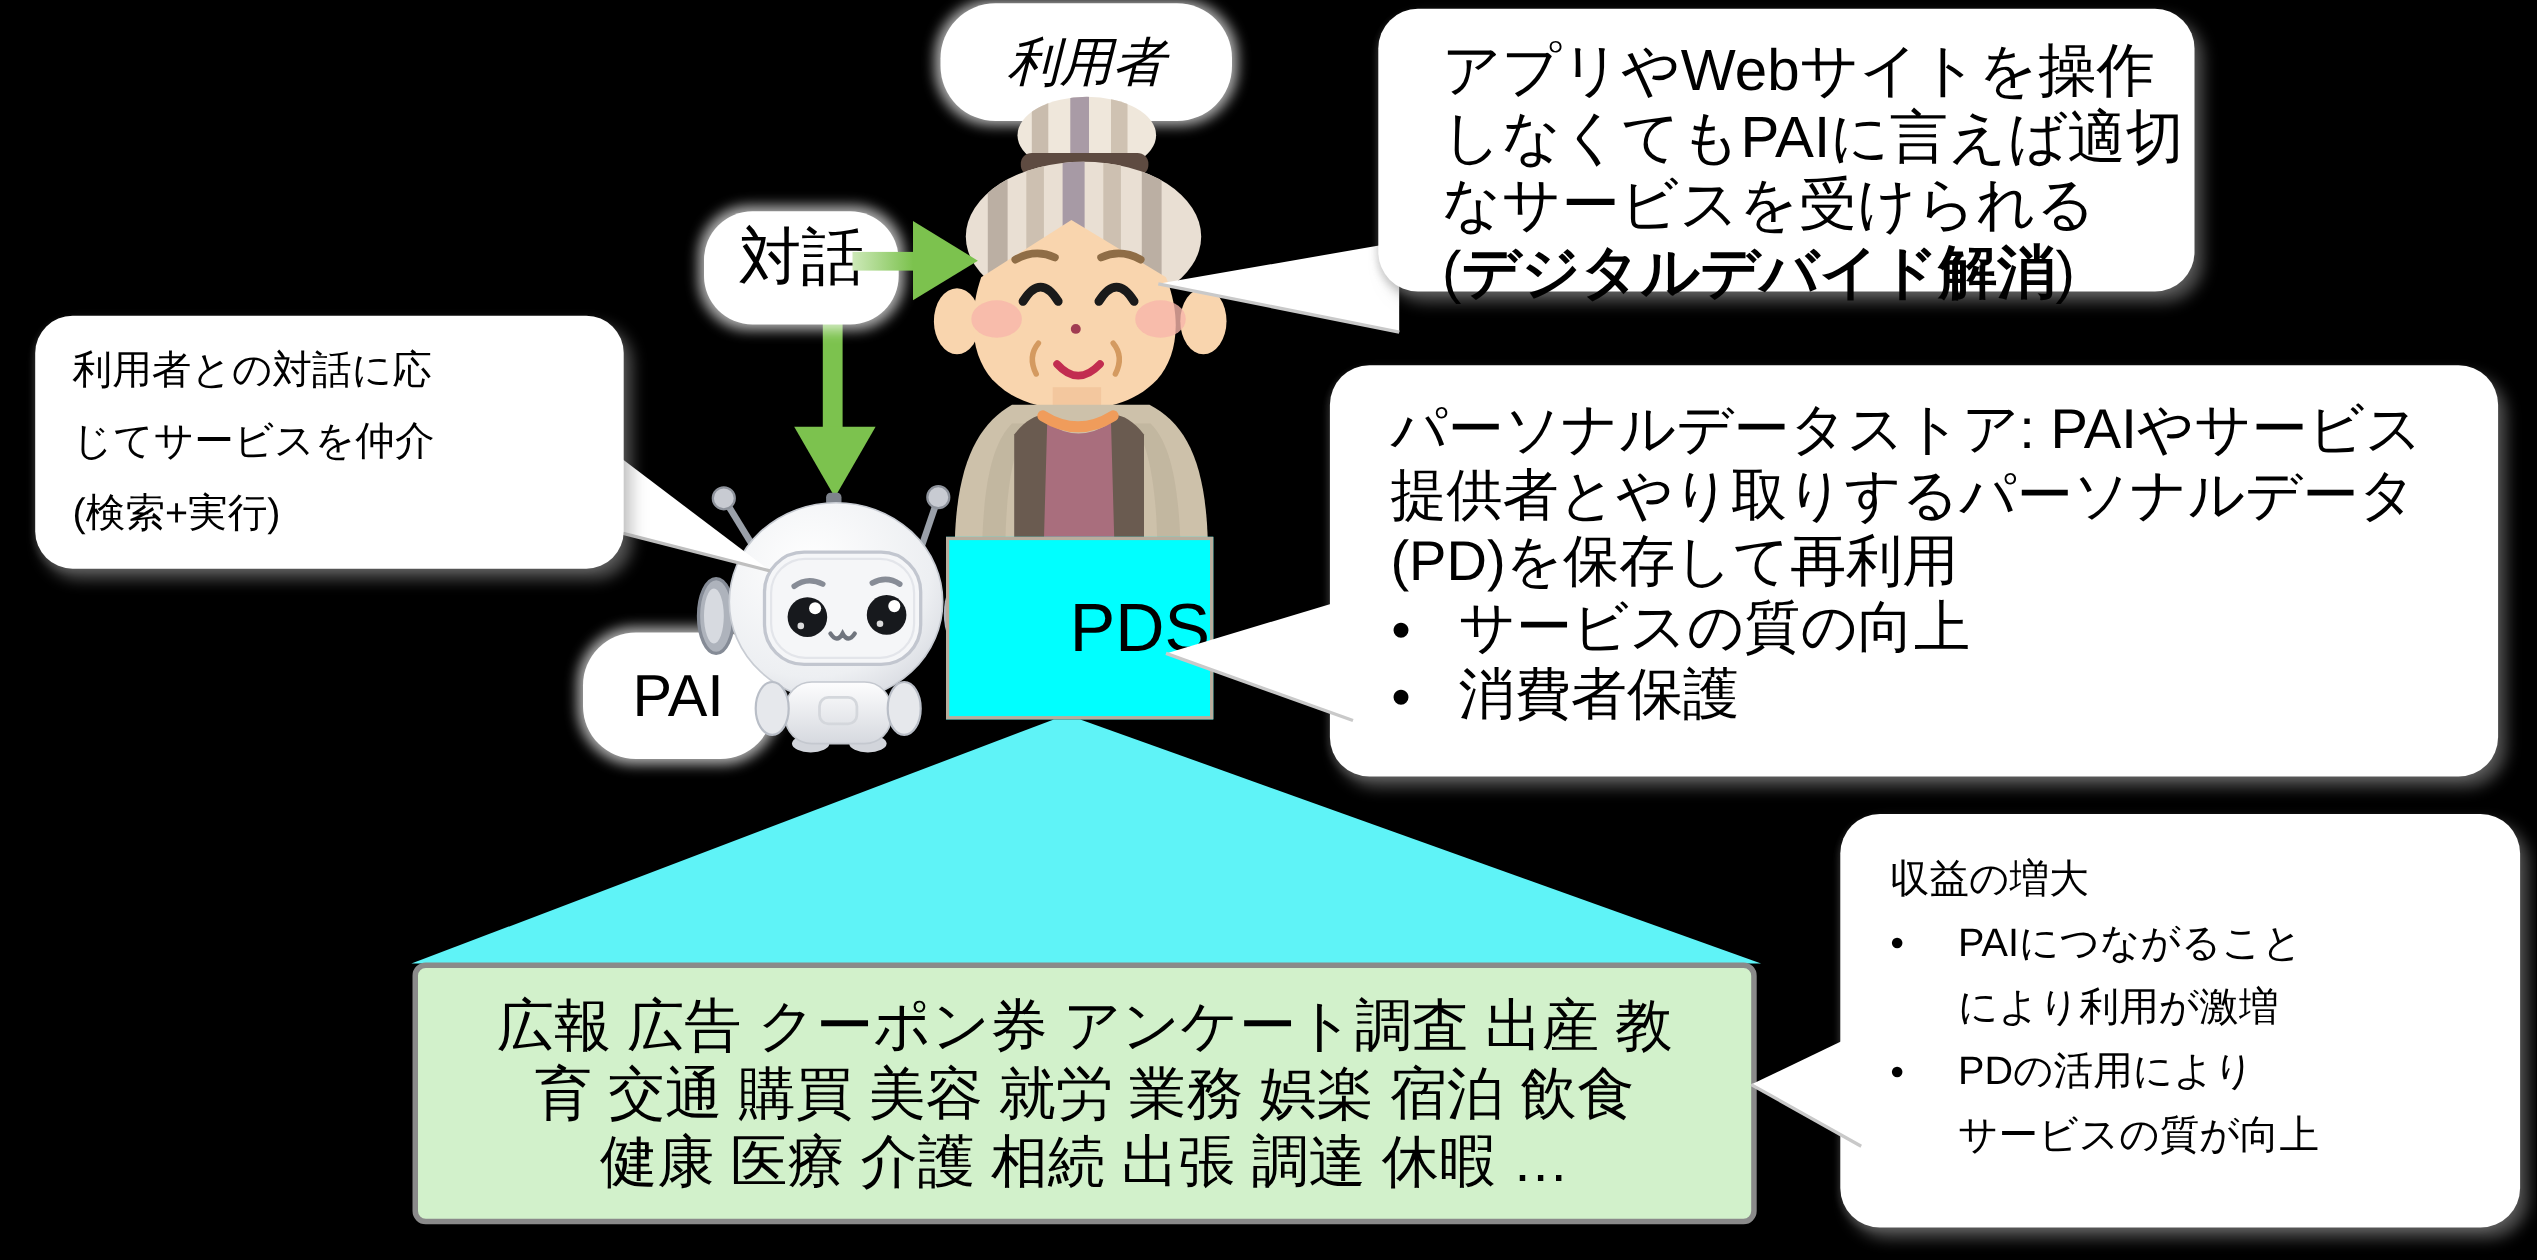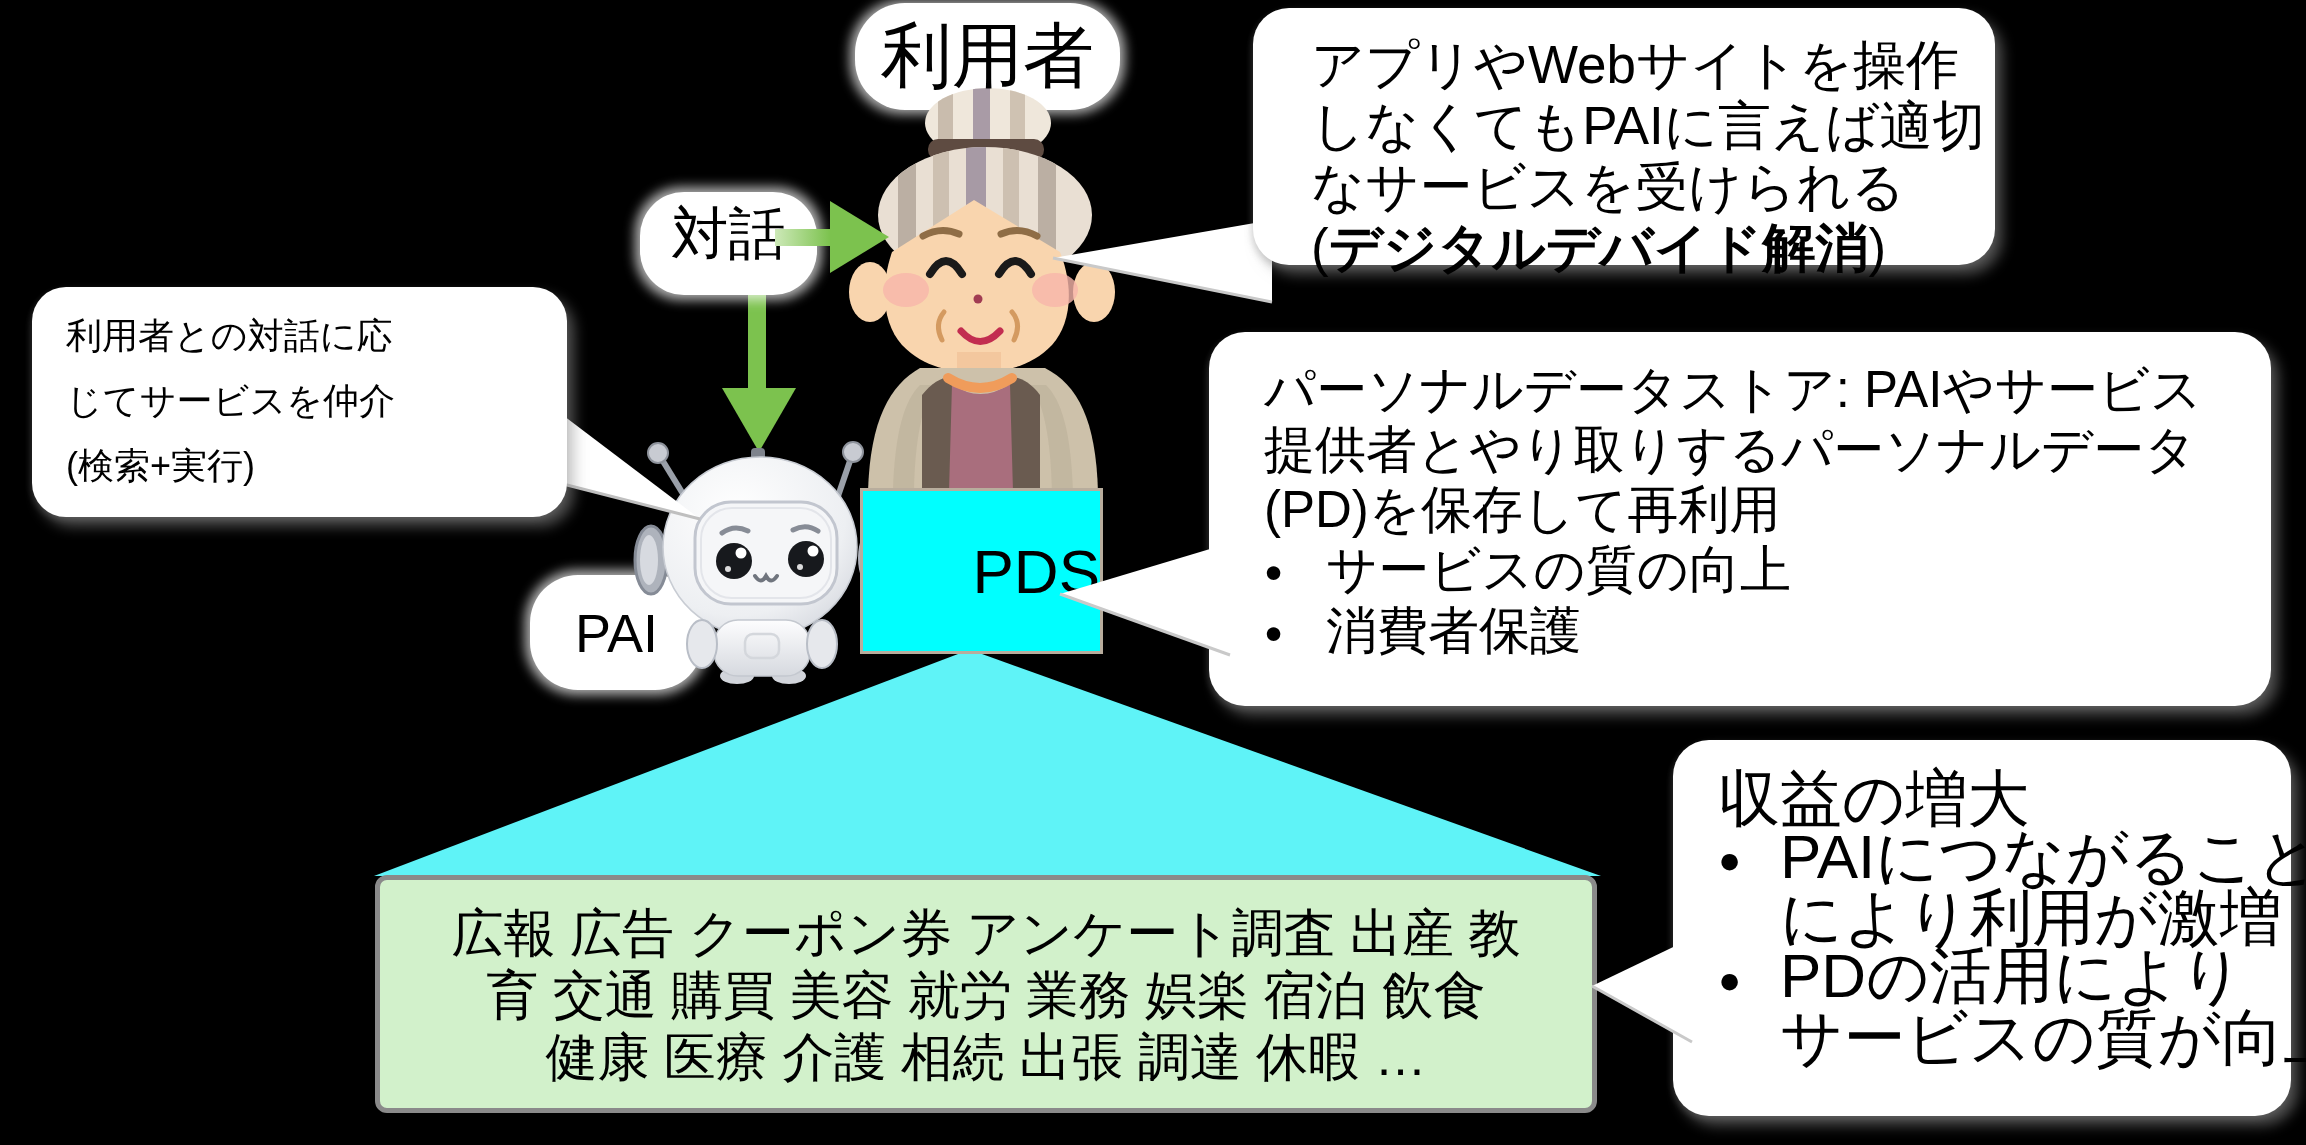--- a/index.html
+++ b/index.html
@@ -29,22 +29,22 @@
                 text-align:center;padding-top:22px;font-size:52px;line-height:62px;}
   .svc-line{white-space:nowrap;}
   
   #callout-left{left:32px;top:287px;width:535px;height:230px;border-radius:34px;
                 padding:16px 20px 0 34px;font-size:36px;line-height:65px;}
   #callout-top-right{left:1253px;top:8px;width:742px;height:257px;
                      padding:26px 20px 0 58px;font-size:53px;line-height:61px;}
   #callout-mid-right{left:1209px;top:332px;width:1062px;height:374px;
                      padding:28px 20px 0 55px;font-size:51px;line-height:60px;}
   #callout-bottom-right{left:1673px;top:740px;width:618px;height:376px;
-                        padding:30px 20px 0 45px;font-size:62px;line-height:58px;}
-  #user-label{left:855px;top:3px;width:265px;height:107px;font-size:71px;}
+                        padding:30px 20px 0 45px;font-size:36px;line-height:58px;}
+  #user-label{left:855px;top:3px;width:265px;height:107px;font-size:48px;font-style:italic;}
   #dialogue-label{left:640px;top:192px;width:177px;height:85px;font-size:57px;}
   #pai-label{left:530px;top:575px;width:173px;height:115px;font-size:54px;}
   b{font-weight:700;text-align:center;}
 </style>
 </head>
 <body>
 
 <div id="stage">
 
   <svg id="base-layer" class="layer" viewBox="0 0 2306 1145">

